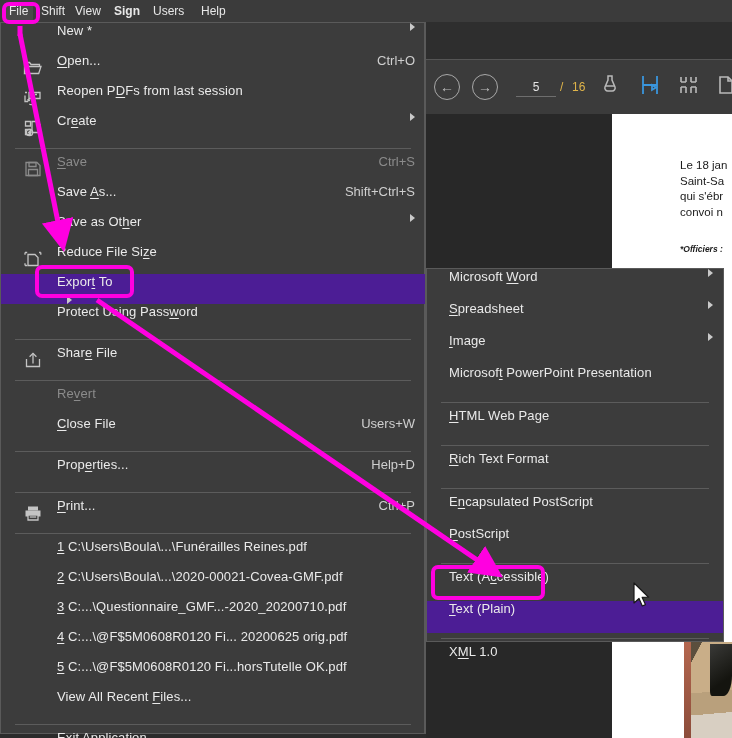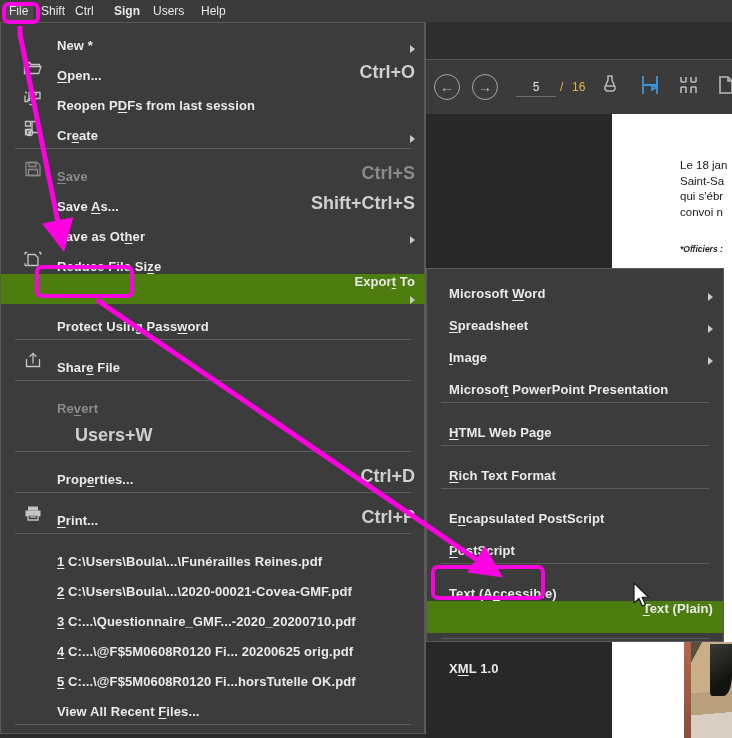--- a/index.html
+++ b/index.html
@@ -93,27 +93,27 @@
     background: #3c3c3c;
     border: 1px solid #5a5a5a;
     color: #eaeaea;
     font-size: 13px;
     z-index: 40;
   }
   #file-menu { left: 0px; top: 22px; width: 426px; height: 712px; }
   #export-menu { left: 426px; top: 268px; width: 298px; height: 374px; }
 
   .mi {
-    position: relative; display: flex; align-items: flex-end;
-    height: 30px; padding: 0 10px 0 56px; white-space: nowrap; font-weight: bold;
+    position: relative; display: flex; align-items: flex-start;
+    height: 30px; padding: 0 10px 0 56px; white-space: nowrap;
   }
   #export-menu .mi { padding-left: 22px; height: 32px; }
-  .mi.hl { background: #4d7c0f; flex-direction: column; }
+  .mi.hl { background: #4c1d95; flex-direction: column; }
   .mi .label { flex: 1 1 auto; letter-spacing: .1px; }
-  .mi .accel { color: #cfcfcf; font-size: 18px; margin-left: 18px; }
+  .mi .accel { color: #cfcfcf; font-size: 13px; margin-left: 18px; }
   .mi.disabled .label, .mi.disabled .accel { color: #8b8b8b; }
   .mi .arrow {
     width: 0; height: 0; margin-left: 10px;
     border-left: 5px solid #c9c9c9;
     border-top: 4px solid transparent; border-bottom: 4px solid transparent;
   }
   .sep { height: 1px; margin: 5px 14px 5px 14px; background: #5c5c5c; }
   u { text-decoration: underline; text-underline-offset: 2px; }
 
   .mi-icon {
@@ -160,21 +160,21 @@
   <div class="doc-photo"></div>
   <div class="doc-text">Le 18 jan
 Saint-Sa
 qui s'ébr
 convoi n</div>
   <div class="doc-note">*Officiers :</div>
 
   <div class="menubar" id="menubar">
       <div class="menubar-item active" style="left: 4px;">File</div>
       <div class="menubar-item" style="left: 36px;">Shift</div>
-      <div class="menubar-item" style="left: 70px;">Ctrl</div>
+      <div class="menubar-item" style="left: 70px;">View</div>
       <div class="menubar-item" style="left: 109px; font-weight: bold;">Sign</div>
       <div class="menubar-item" style="left: 148px;">Users</div>
       <div class="menubar-item" style="left: 196px;">Help</div>
     </div>
 
   <div class="shadow-band"></div>
   <div class="toolbar-divider"></div>
   <div class="toolbar">
     <div class="tb-icon" style="left:8px;">
       <div class="circ-btn">←</div>
@@ -298,26 +298,27 @@
             <path d="M6.6 5.8L10 2.4l3.4 3.4"></path>
           </svg>
         </span>
         <span class="label">Shar<u>e</u> File</span>
       </div>
       <div class="sep"></div>
       <div class="mi disabled">
         <span class="label">Re<u>v</u>ert</span>
       </div>
       <div class="mi">
+        <span class="label"><u>C</u>lose File</span>
         <span class="accel">Users+W</span>
       </div>
       <div class="sep"></div>
       <div class="mi">
         <span class="label">Prop<u>e</u>rties...</span>
-        <span class="accel">Ctrl+D</span>
+        <span class="accel">Help+D</span>
       </div>
       <div class="sep"></div>
       <div class="mi">
         <span class="mi-icon">
           <svg width="20" height="18" viewBox="0 0 20 18" fill="none" stroke="currentColor" stroke-width="1.3">
             <path d="M5 2.5h10v4H5z" fill="currentColor" stroke="none"></path>
             <path d="M2.5 6.5h15v6h-15z" fill="currentColor" stroke="none"></path>
             <path d="M5 11h10v5H5z" fill="#3c3c3c" stroke="currentColor"></path>
             <path d="M6.8 13h6.4"></path>
           </svg>

